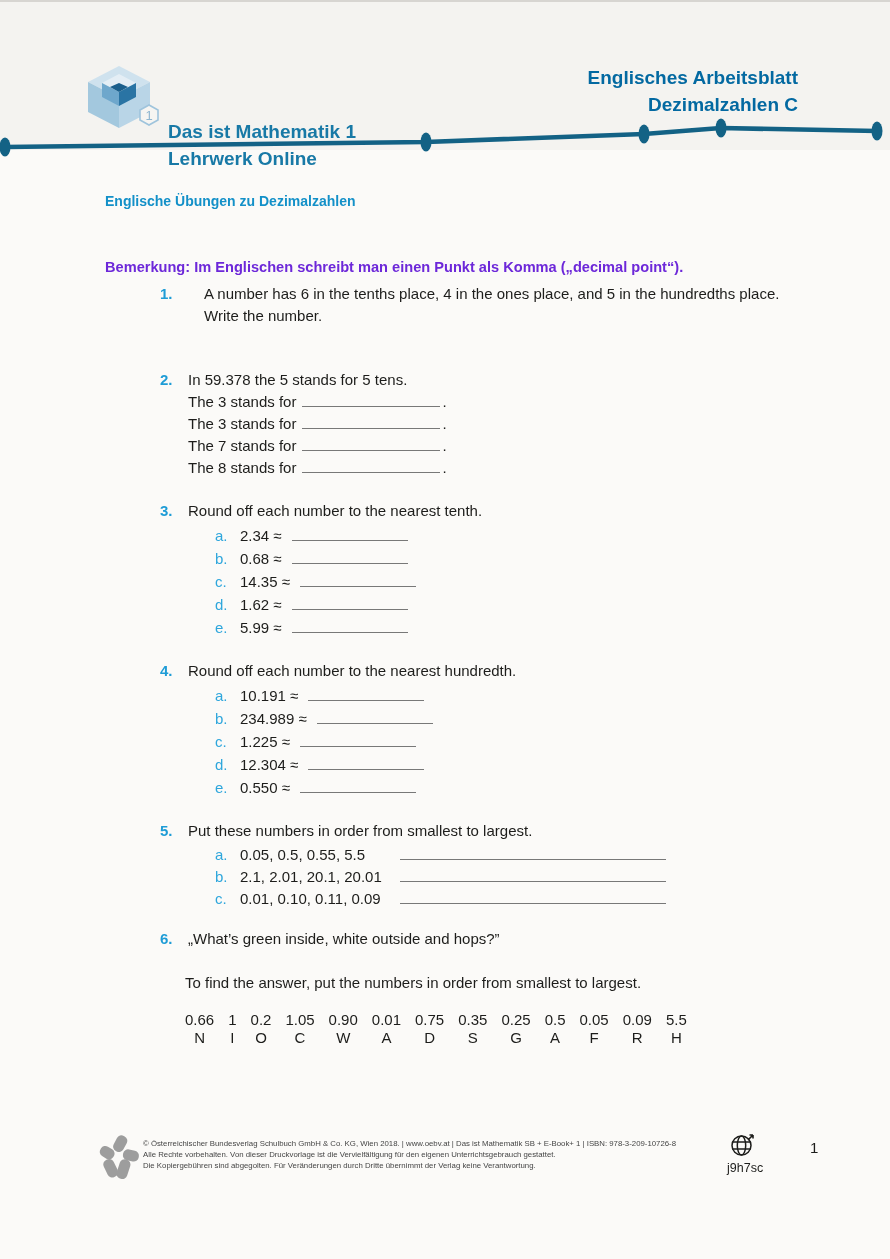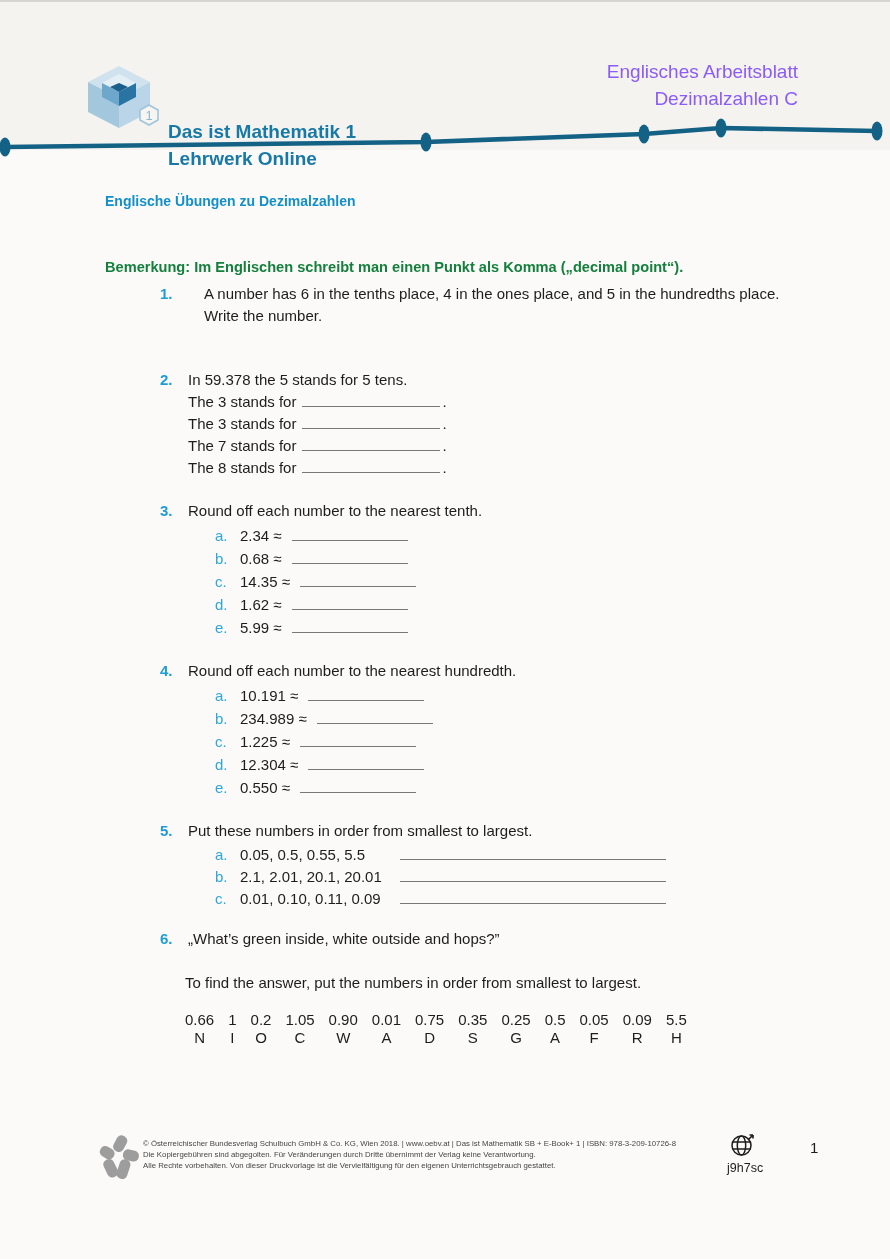--- a/index.html
+++ b/index.html
@@ -5,25 +5,25 @@
   html,body{margin:0;padding:0;background:#e9e9e9;}
   .page{
     position:relative;width:890px;height:1259px;margin:0 auto;
     background:#fbfaf8;overflow:hidden;
     font-family:"Liberation Sans",sans-serif;color:#1d1d1b;
   }
   .top-strip{position:absolute;top:0;left:0;right:0;height:2px;background:#d7d5d1;}
   .band{position:absolute;top:0;left:0;right:0;height:150px;background:#f4f3f0;}
   .logo{position:absolute;left:78px;top:64px;}
   .brand{position:absolute;left:168px;top:70px;font-size:19px;font-weight:bold;line-height:27px;color:#1879a6;margin-top:48px;}
-  .sheet{position:absolute;right:92px;top:58px;font-size:19px;font-weight:normal;line-height:27px;text-align:right;color:#8b5cf6;}
+  .sheet{position:absolute;right:92px;top:64px;font-size:19px;font-weight:bold;line-height:27px;text-align:right;color:#0369a1;}
   .wave{position:absolute;left:0;top:116px;display:block;}
 
   .title{position:absolute;left:105px;top:193px;margin:0;font-size:14px;font-weight:bold;color:#1390c8;}
-  .remark{position:absolute;left:105px;top:259px;margin:0;font-size:14.6px;font-weight:bold;color:#15803d;}
+  .remark{position:absolute;left:105px;top:259px;margin:0;font-size:14.6px;font-weight:bold;color:#6d28d9;}
 
   .q{position:absolute;left:160px;font-size:15px;line-height:22px;}
   .qhead{display:flex;}
   .qnum{flex:none;width:28px;font-weight:bold;color:#1e9cd6;}
   .qbody{flex:1;}
   .subs{margin-left:55px;}
   .sub{display:flex;align-items:baseline;line-height:23px;}
   .sub-22 .sub{line-height:22px;}
   .slab{flex:none;width:25px;color:#2ea6dc;}
   .expr5{flex:none;width:160px;}
@@ -267,22 +267,22 @@
         <rect x="16" y="1" width="11" height="17" rx="5" transform="rotate(28 21 9)"></rect>
         <rect x="24" y="16" width="16" height="11" rx="5" transform="rotate(12 32 21)"></rect>
         <rect x="19" y="25" width="11" height="20" rx="5" transform="rotate(18 24 35)"></rect>
         <rect x="6" y="25" width="11" height="19" rx="5" transform="rotate(-26 11 34)"></rect>
         <rect x="1" y="13" width="15" height="11" rx="5" transform="rotate(32 8 18)"></rect>
       </g>
     </svg>
   </div>
   <div class="f-text">
     <div>© Österreichischer Bundesverlag Schulbuch GmbH &amp; Co. KG, Wien 2018. | www.oebv.at | Das ist Mathematik SB + E-Book+ 1 | ISBN: 978-3-209-10726-8</div>
+    <div>Alle Rechte vorbehalten. Von dieser Druckvorlage ist die Vervielfältigung für den eigenen Unterrichtsgebrauch gestattet.</div>
     <div>Die Kopiergebühren sind abgegolten. Für Veränderungen durch Dritte übernimmt der Verlag keine Verantwortung.</div>
-    <div>Alle Rechte vorbehalten. Von dieser Druckvorlage ist die Vervielfältigung für den eigenen Unterrichtsgebrauch gestattet.</div>
   </div>
   <div class="f-globe">
     <svg width="26" height="26" viewBox="0 0 26 26">
       <g fill="none" stroke="#1d1d1b" stroke-width="1.5">
         <circle cx="11.5" cy="13.5" r="9.5"></circle>
         <ellipse cx="11.5" cy="13.5" rx="4.2" ry="9.5"></ellipse>
         <line x1="2.2" y1="10" x2="20.8" y2="10"></line>
         <line x1="2.2" y1="17" x2="20.8" y2="17"></line>
         <path d="M18 8 L23 3 M23 3 L19.5 3 M23 3 L23 6.5" stroke-width="1.6"></path>
       </g>

